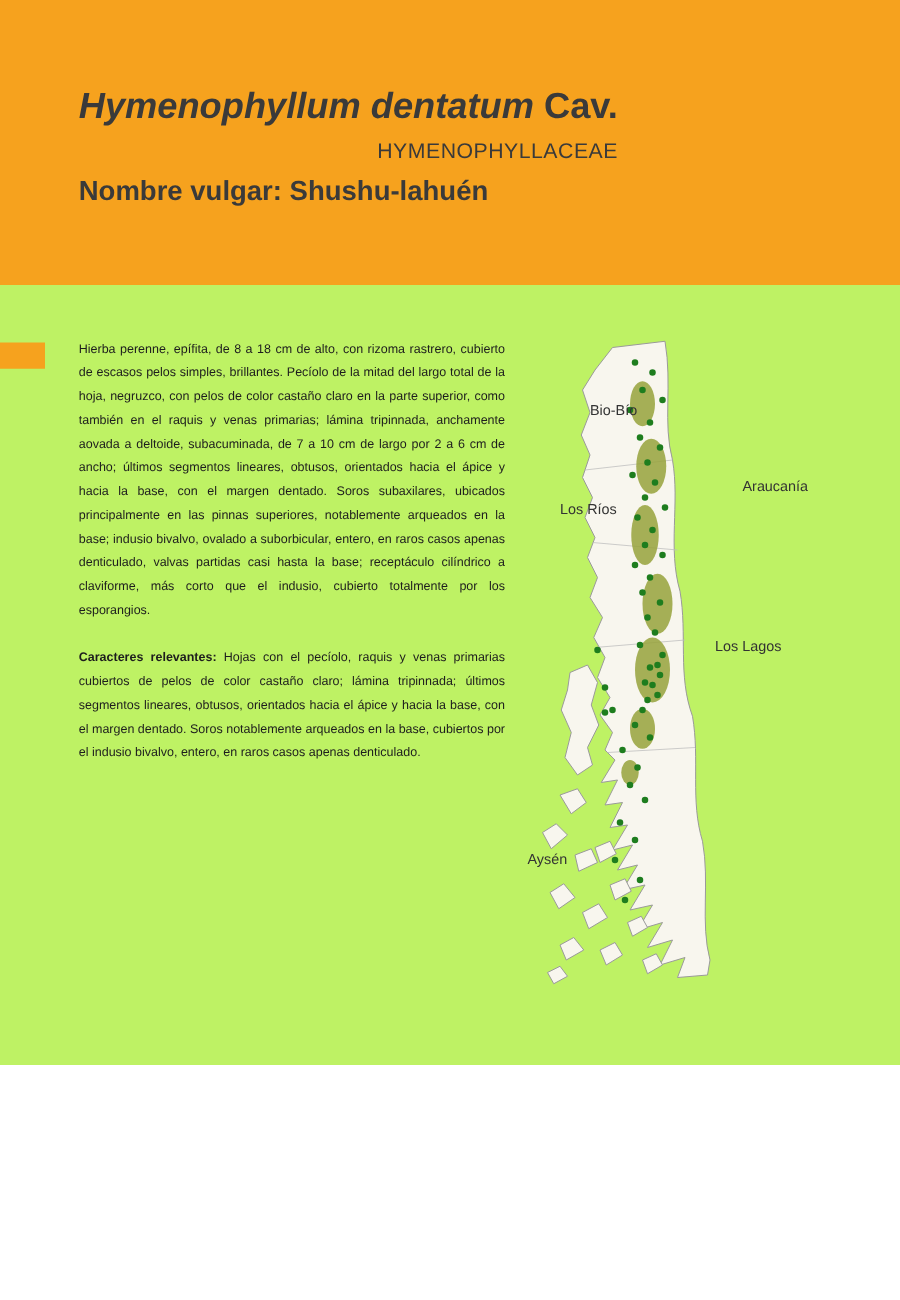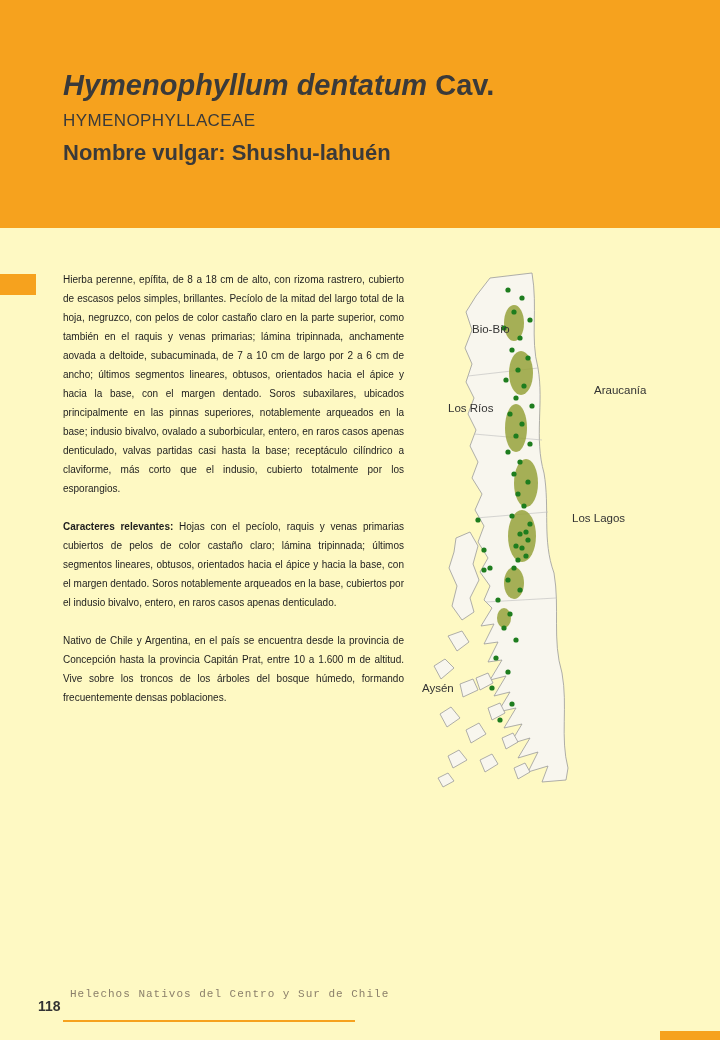--- a/index.html
+++ b/index.html
@@ -3,32 +3,32 @@
 <meta charset="utf-8">
 <style>
   :root{
     --accent:#F6A21E;
     --olive:#97A23B;
     --green:#1E7D1E;
   }
   *{margin:0;padding:0;box-sizing:border-box;}
   html,body{background:#ffffff;}
   .page{
-    position:relative;width:720px;height:1040px;background:#fef9c3;
+    position:relative;width:720px;height:852px;background:#bef264;
     overflow:hidden;font-family:"Liberation Sans",sans-serif;color:#222;
   }
   
   .header-band{
     position:absolute;left:0;top:0;width:720px;height:228px;
     background:var(--accent);
   }
   .header-inner{position:absolute;left:63px;top:68px;}
   .species-title{font-size:29px;font-weight:bold;color:#3a3a3a;line-height:34px;}
   .species-title .sp-italic{font-style:italic;}
-  .family{margin-top:9px;font-size:17px;color:#3a3a3a;letter-spacing:.4px;}
+  .family{margin-top:9px;font-size:17px;color:#3a3a3a;letter-spacing:.4px;text-align:right;}
   .common-name{margin-top:9px;font-size:22px;font-weight:bold;color:#3a3a3a;}
   
   .side-tab{
     position:absolute;left:0;top:274px;width:36px;height:21px;
     background:var(--accent);
   }
   
   .text-col{
     position:absolute;left:63px;top:270px;width:341px;
     font-size:10px;line-height:19px;color:#1d1d1d;
@@ -79,21 +79,20 @@
       <div class="family">HYMENOPHYLLACEAE</div>
       <div class="common-name">Nombre vulgar: Shushu-lahuén</div>
     </div>
   </div>
 
   <div class="side-tab"></div>
 
   <main class="text-col">
     <p>Hierba perenne, epífita, de 8 a 18 cm de alto, con rizoma rastrero, cubierto de escasos pelos simples, brillantes. Pecíolo de la mitad del largo total de la hoja, negruzco, con pelos de color castaño claro en la parte superior, como también en el raquis y venas primarias; lámina tripinnada, anchamente aovada a deltoide, subacuminada, de 7 a 10 cm de largo por 2 a 6 cm de ancho; últimos segmentos lineares, obtusos, orientados hacia el ápice y hacia la base, con el margen dentado. Soros subaxilares, ubicados principalmente en las pinnas superiores, notablemente arqueados en la base; indusio bivalvo, ovalado a suborbicular, entero, en raros casos apenas denticulado, valvas partidas casi hasta la base; receptáculo cilíndrico a claviforme, más corto que el indusio, cubierto totalmente por los esporangios.</p>
     <p><span class="lead">Caracteres relevantes:</span><span> Hojas con el pecíolo, raquis y venas primarias cubiertos de pelos de color castaño claro; lámina tripinnada; últimos segmentos lineares, obtusos, orientados hacia el ápice y hacia la base, con el margen dentado. Soros notablemente arqueados en la base, cubiertos por el indusio bivalvo, entero, en raros casos apenas denticulado.</span></p>
-    <p>Nativo de Chile y Argentina, en el país se encuentra desde la provincia de Concepción hasta la provincia Capitán Prat, entre 10 a 1.600 m de altitud. Vive sobre los troncos de los árboles del bosque húmedo, formando frecuentemente densas poblaciones.</p>
   </main>
 
   <figure class="map-figure">
     <svg width="256" height="524" viewBox="0 0 256 524" aria-hidden="true">
 
       <path class="land" d="M 72,10 L 114,5
         C 120,40 112,70 120,100
         C 126,135 116,170 126,205
         C 132,240 124,272 136,305
         C 142,340 134,372 144,405

